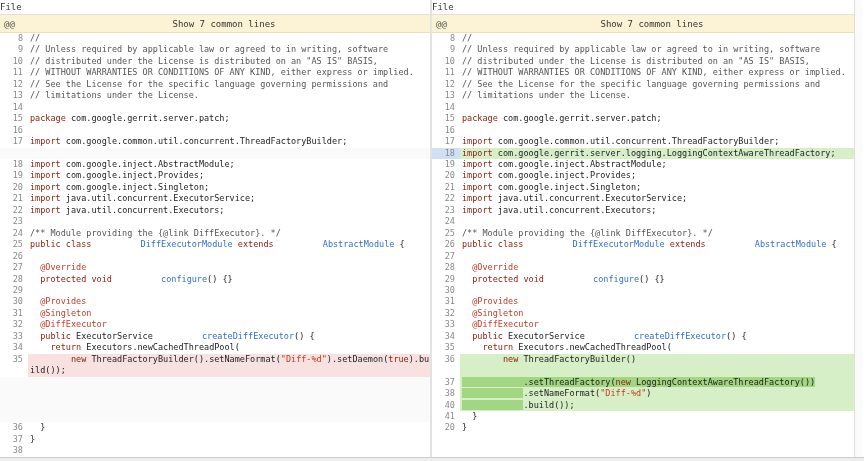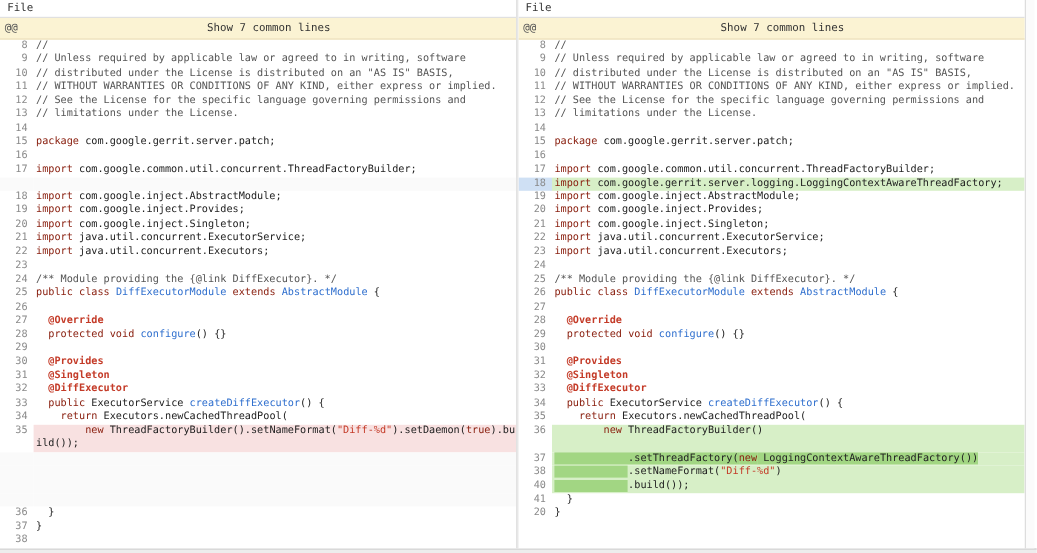--- a/index.html
+++ b/index.html
@@ -3,40 +3,40 @@
 <meta charset="utf-8">
 <style>
   html,body{margin:0;padding:0;background:#fff;width:864px;height:461px;overflow:hidden;
     font-family:"DejaVu Sans Mono","Liberation Mono",monospace;}
   .diff{display:flex;width:864px;height:457px;}
   .panel{box-sizing:border-box;overflow:hidden;background:#fff;}
   .panel.left{width:431px;border-right:1px solid #e2e2e2;}
   .panel.right{width:423px;border-left:1px solid #e2e2e2;}
   .vstrip{width:8px;height:457px;background:#fbfbfb;border-left:1px solid #ddd;box-sizing:border-box;}
   .file-row{height:14px;border-bottom:1px solid #e0e0e0;display:flex;align-items:center;
-    padding-left:6px;font-size:9px;color:#333;background:#fff;}
+    padding-left:0;font-size:9px;color:#333;background:#fff;}
   .hunk-row{height:17px;border-bottom:1px solid #ece0bb;background:var(--context-bg,#fbf3d3);
     position:relative;display:flex;align-items:center;justify-content:center;font-size:9px;color:#333;}
   .hunk-marker{position:absolute;left:4px;color:#555;}
   .hunk-label{cursor:pointer;margin-left:18px;}
   .code-rows{height:424px;overflow:hidden;}
   .row{display:flex;font-size:8.5px;line-height:11.46px;min-height:11.46px;}
   .row.h2{min-height:22.92px;}
   .num{width:28px;min-width:28px;box-sizing:border-box;padding-right:5px;text-align:right;
     color:#8a8a8a;user-select:none;}
   .code{flex:1;white-space:pre-wrap;word-break:break-all;color:#222;padding-left:2px;}
   .row.add .code{background:var(--added,#d7efc7);}
   .row.del .code{background:var(--removed,#f8e1e1);}
   .row.fill .num,.row.fill .code{background:#fafafa;}
   .num.blue{background:var(--numblue,#cfe0f4);}
   .code span.c{color:#555;}
   .code span.k{color:#8b2212;}
-  .code span.a{color:#c43b28;font-weight:bold;}
+  .code span.a{color:#c43b28;}
   .code span.s{color:#c43b28;}
-  .code span.t{color:#2f6fce;}
+  .code span.t{color:#2f6fce;margin-left:44px;}
   .code span.ih{background:var(--added-dark,#a2d683);}
   .bottom-strip{height:3px;background:#ededed;border-top:1px solid #ccc;}
 </style>
 </head>
 <body>
 
 <div class="diff">
 
   <section class="panel left">
     <div class="file-row">

